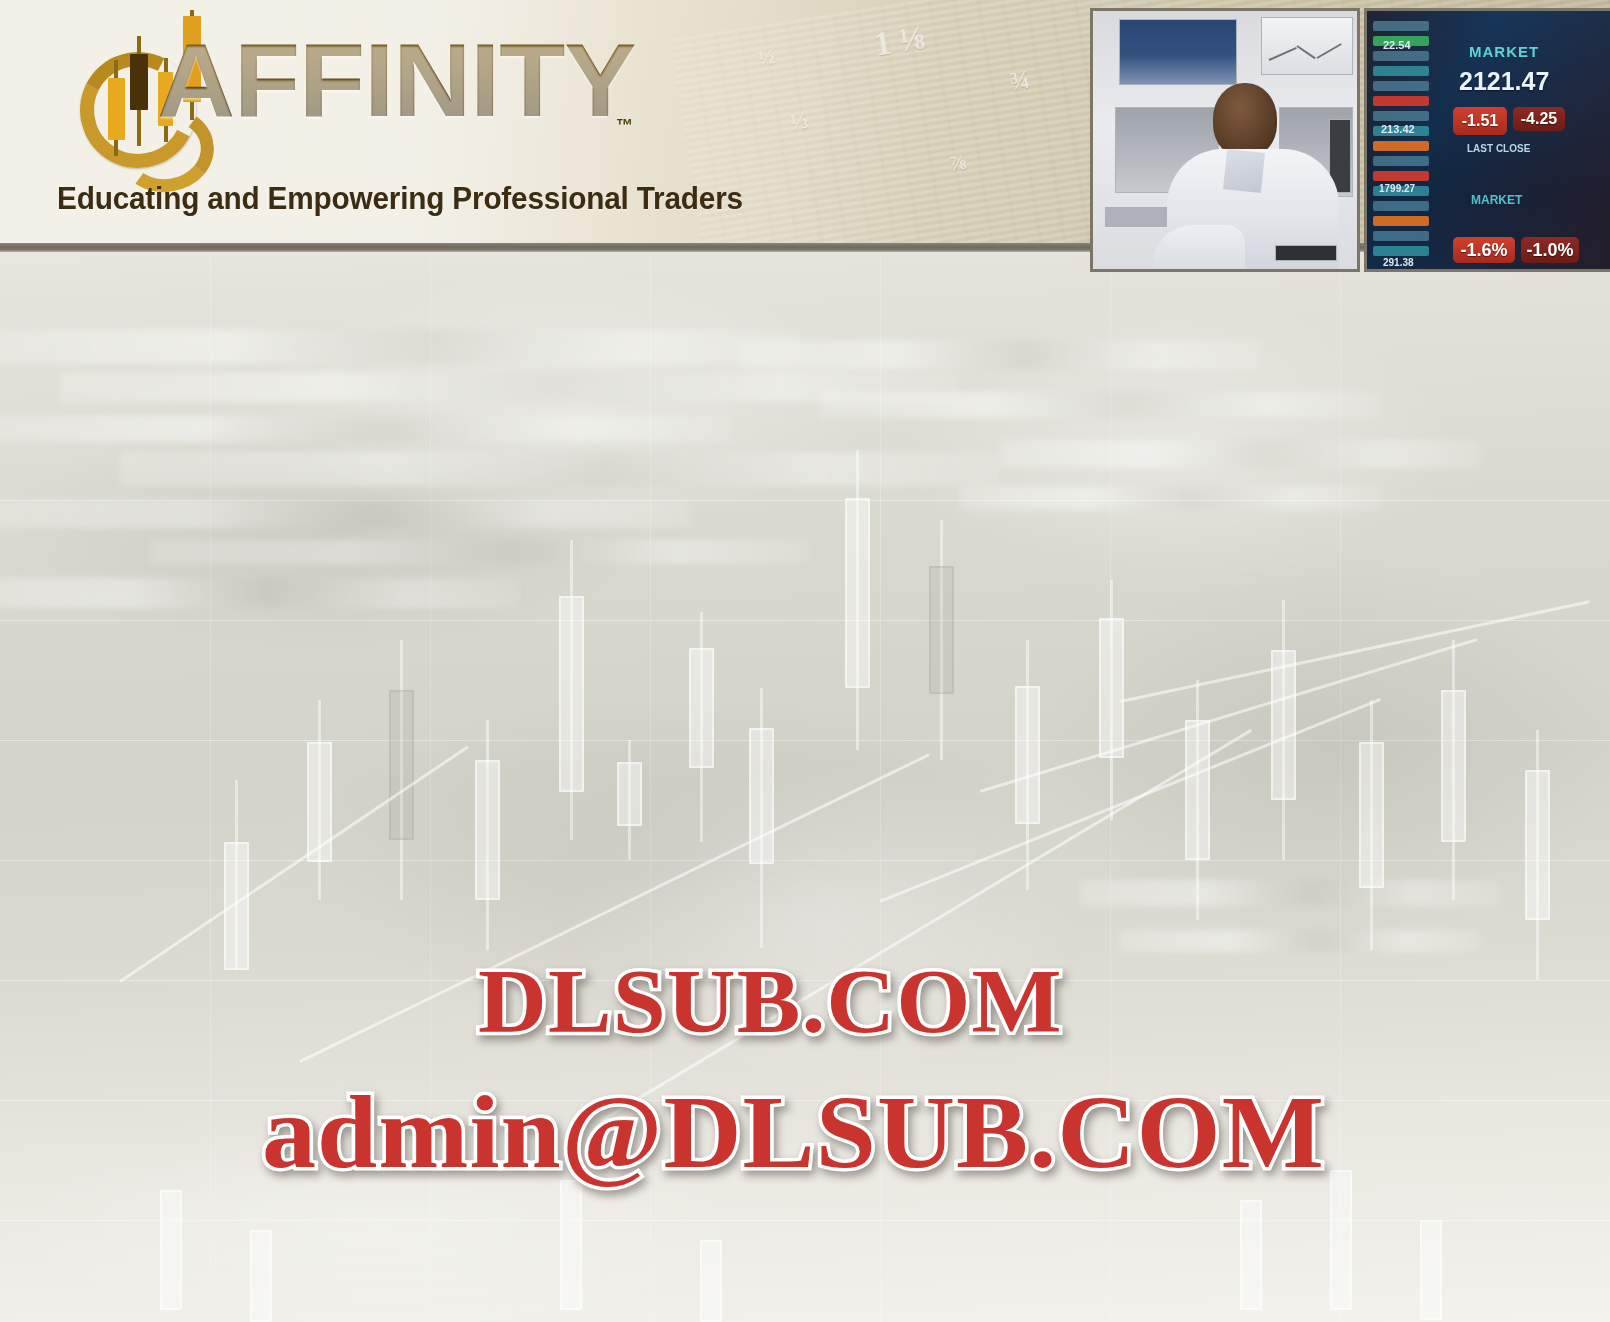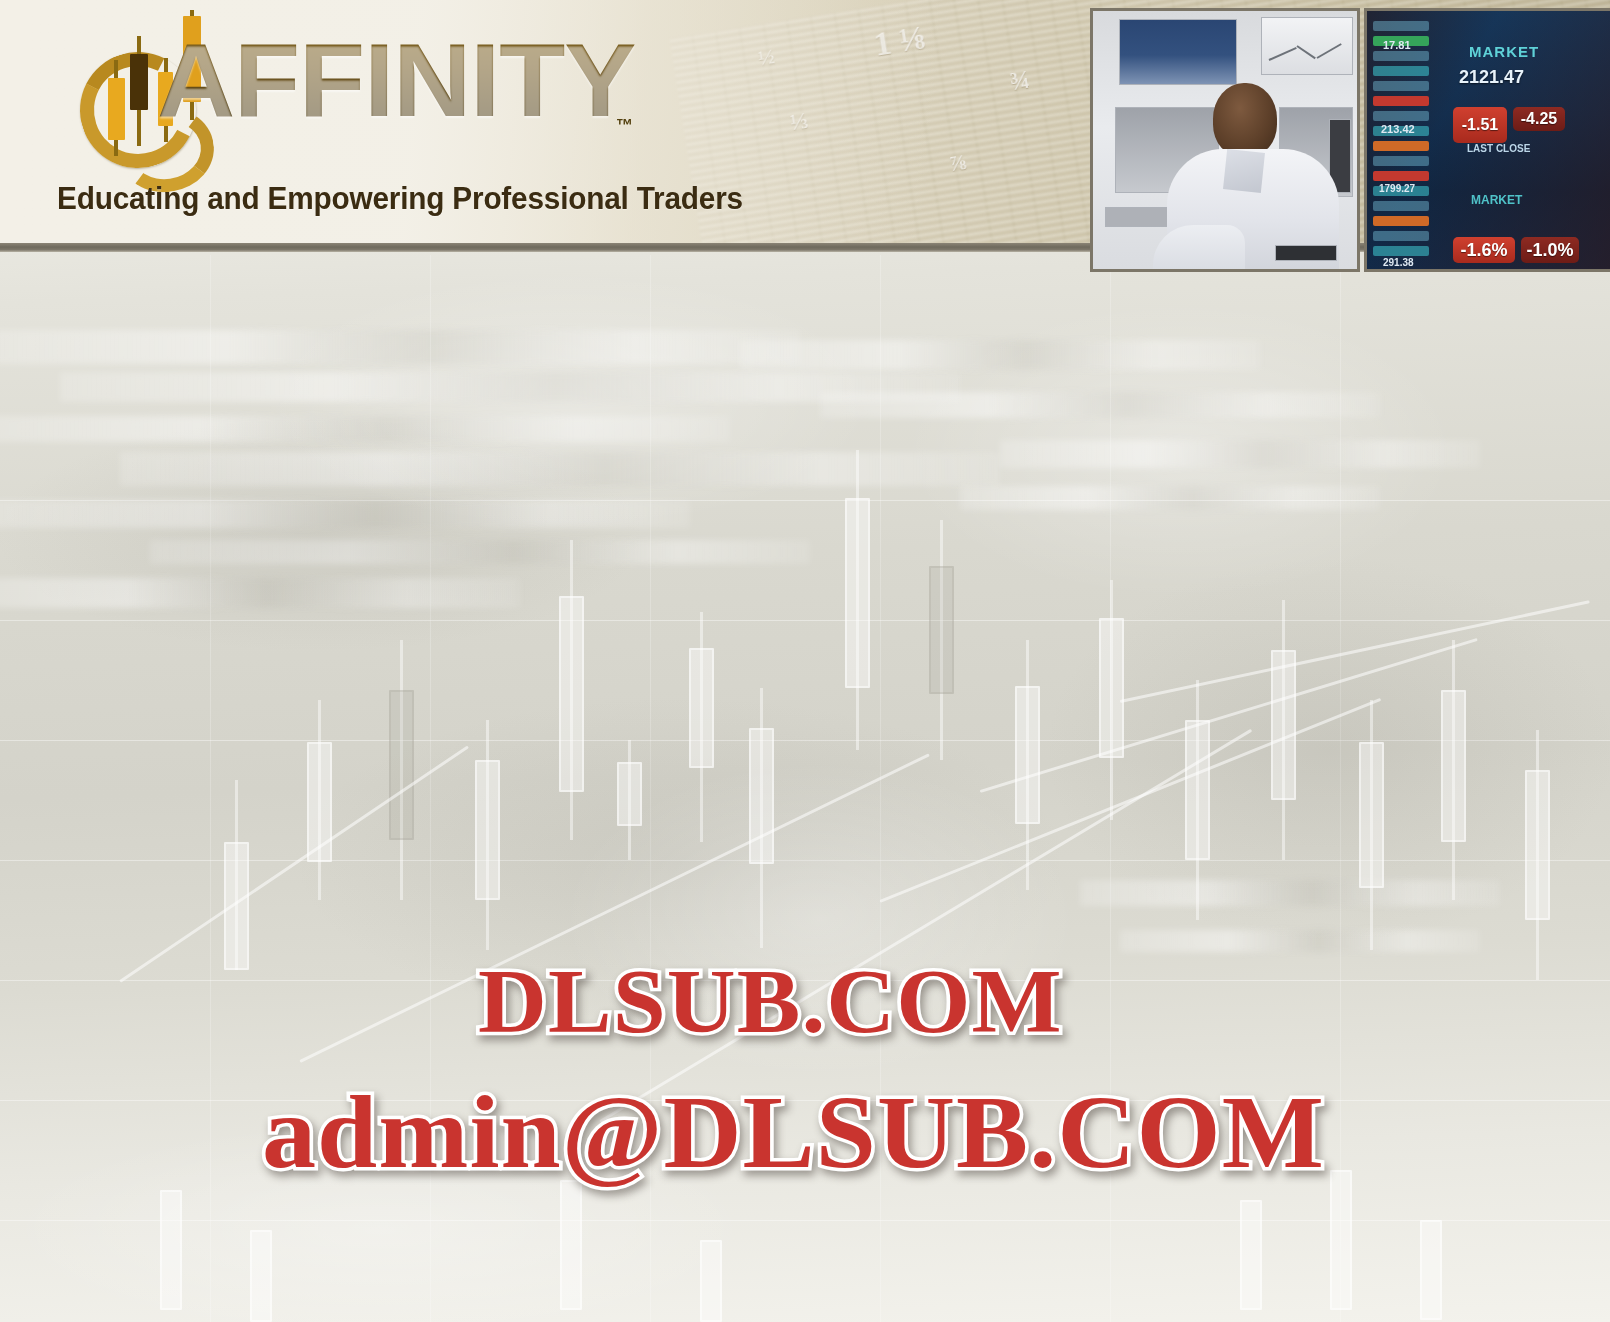--- a/index.html
+++ b/index.html
@@ -485,30 +485,30 @@
       <div class="tk-cell o"></div>
       <div class="tk-cell"></div>
       <div class="tk-cell r"></div>
       <div class="tk-cell t"></div>
       <div class="tk-cell"></div>
       <div class="tk-cell o"></div>
       <div class="tk-cell"></div>
       <div class="tk-cell t"></div>
     </div>
 
-    <span class="tk-label" style="left:16px; top:28px; font-size:11px; color:#dfe9f2;">17.81</span>
+    <span class="tk-label" style="left:16px; top:28px; font-size:11px; color:#dfe9f2;">22.54</span>
     <span class="tk-label" style="left:14px; top:112px; font-size:11px; color:#dfe9f2;">213.42</span>
     <span class="tk-label" style="left:12px; top:172px; font-size:10px; color:#dfe9f2;">1799.27</span>
     <span class="tk-label" style="left:16px; top:246px; font-size:10px; color:#dfe9f2;">291.38</span>
 
     <span class="tk-label" style="left:102px; top:32px; font-size:15px; letter-spacing:1px; color:#5fd2d8;">MARKET</span>
 
-    <span class="tk-big" style="left:92px; top:56px; font-size:18px;">2121.47</span>
-
-    <div class="tk-pill red" style="left:86px; top:96px; width:54px; height:36px; font-size:16px;">
+    <span class="tk-big" style="left:92px; top:56px; font-size:25px;">2121.47</span>
+
+    <div class="tk-pill red" style="left:86px; top:96px; width:54px; height:28px; font-size:16px;">
       <span>-1.51</span>
     </div>
     <div class="tk-pill dk" style="left:146px; top:96px; width:52px; height:24px; font-size:16px;">
       <span>-4.25</span>
     </div>
 
     <span class="tk-label" style="left:100px; top:132px; font-size:10px; color:#bcd6e8;">LAST CLOSE</span>
 
     <span class="tk-label" style="left:104px; top:182px; font-size:12px; color:#4fc2c8;">MARKET</span>
 

